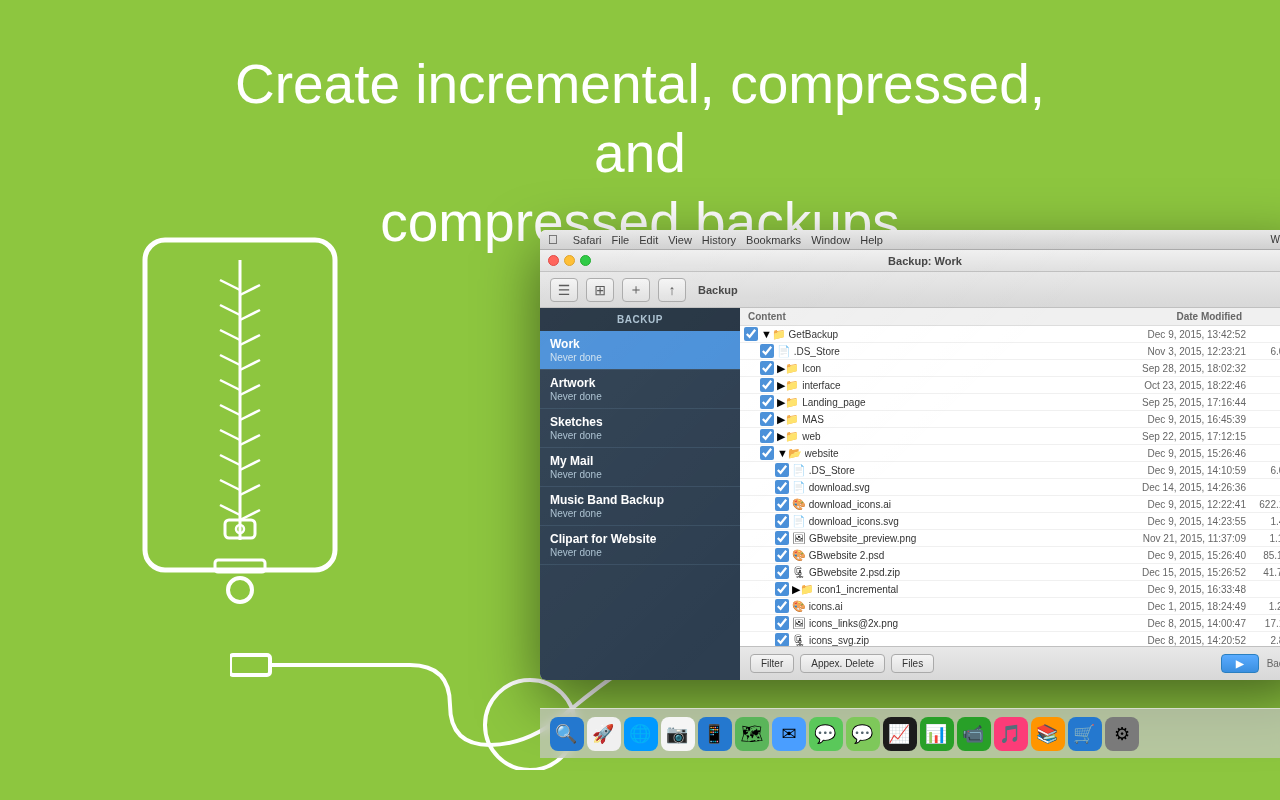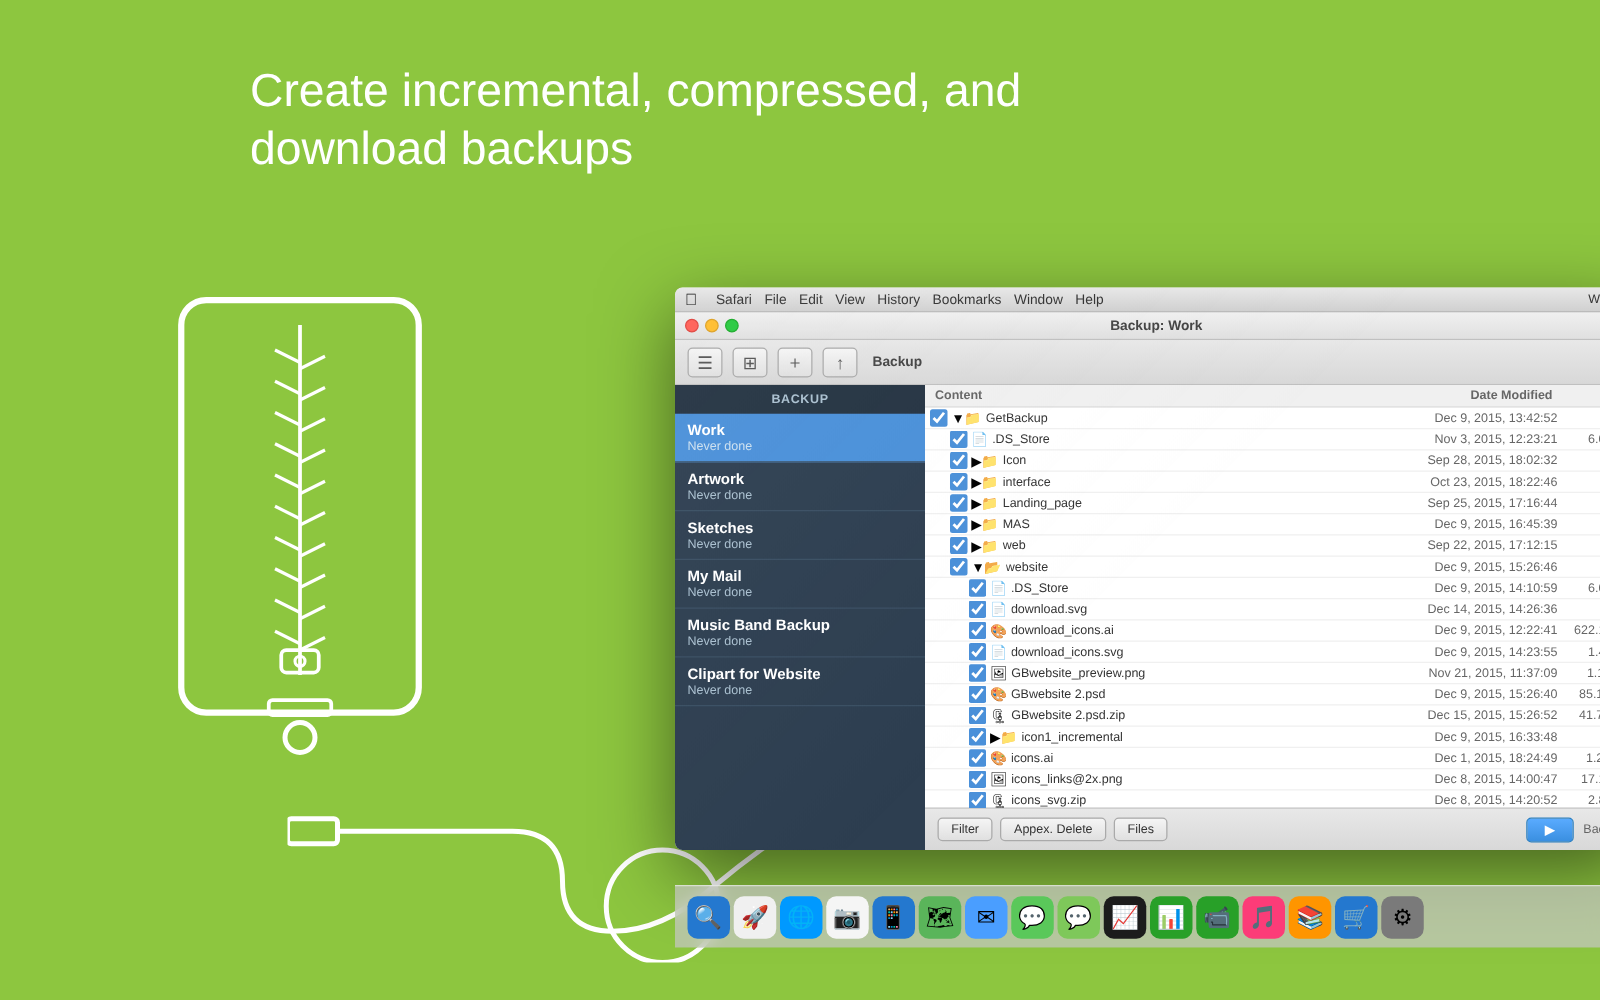--- a/index.html
+++ b/index.html
@@ -11,23 +11,23 @@
       overflow: hidden;
       position: relative;
     }
 
     
     .headline {
       position: absolute;
       top: 50px;
       left: 0;
       right: 0;
-      text-align: left;
+      text-align: center;
       color: white;
-      font-size: 37px;
+      font-size: 55px;
       font-weight: 300;
       line-height: 1.25;
       padding: 0 200px;
     }
 
     
     .device-illustration {
       position: absolute;
       left: 130px;
       top: 230px;
@@ -302,21 +302,21 @@
       border-radius: 6px;
     }
   </style>
 </head>
 <body>
 
 <div style="position:absolute;top:0;left:0;width:1280px;height:800px;background:#8DC63F;"></div>
 
 <div class="headline">
   <div>Create incremental, compressed, and</div>
-  <div>download backups</div>
+  <div>compressed backups</div>
 </div>
 
 <div class="device-illustration">
   <svg viewBox="0 0 220 380" xmlns="http://www.w3.org/2000/svg">
 
     <rect x="15" y="10" width="190" height="330" rx="20" ry="20" fill="none" stroke="white" stroke-width="5"></rect>
 
     <circle cx="110" cy="360" r="12" fill="none" stroke="white" stroke-width="4"></circle>
 
     <rect x="85" y="330" width="50" height="12" rx="3" fill="none" stroke="white" stroke-width="3"></rect>

